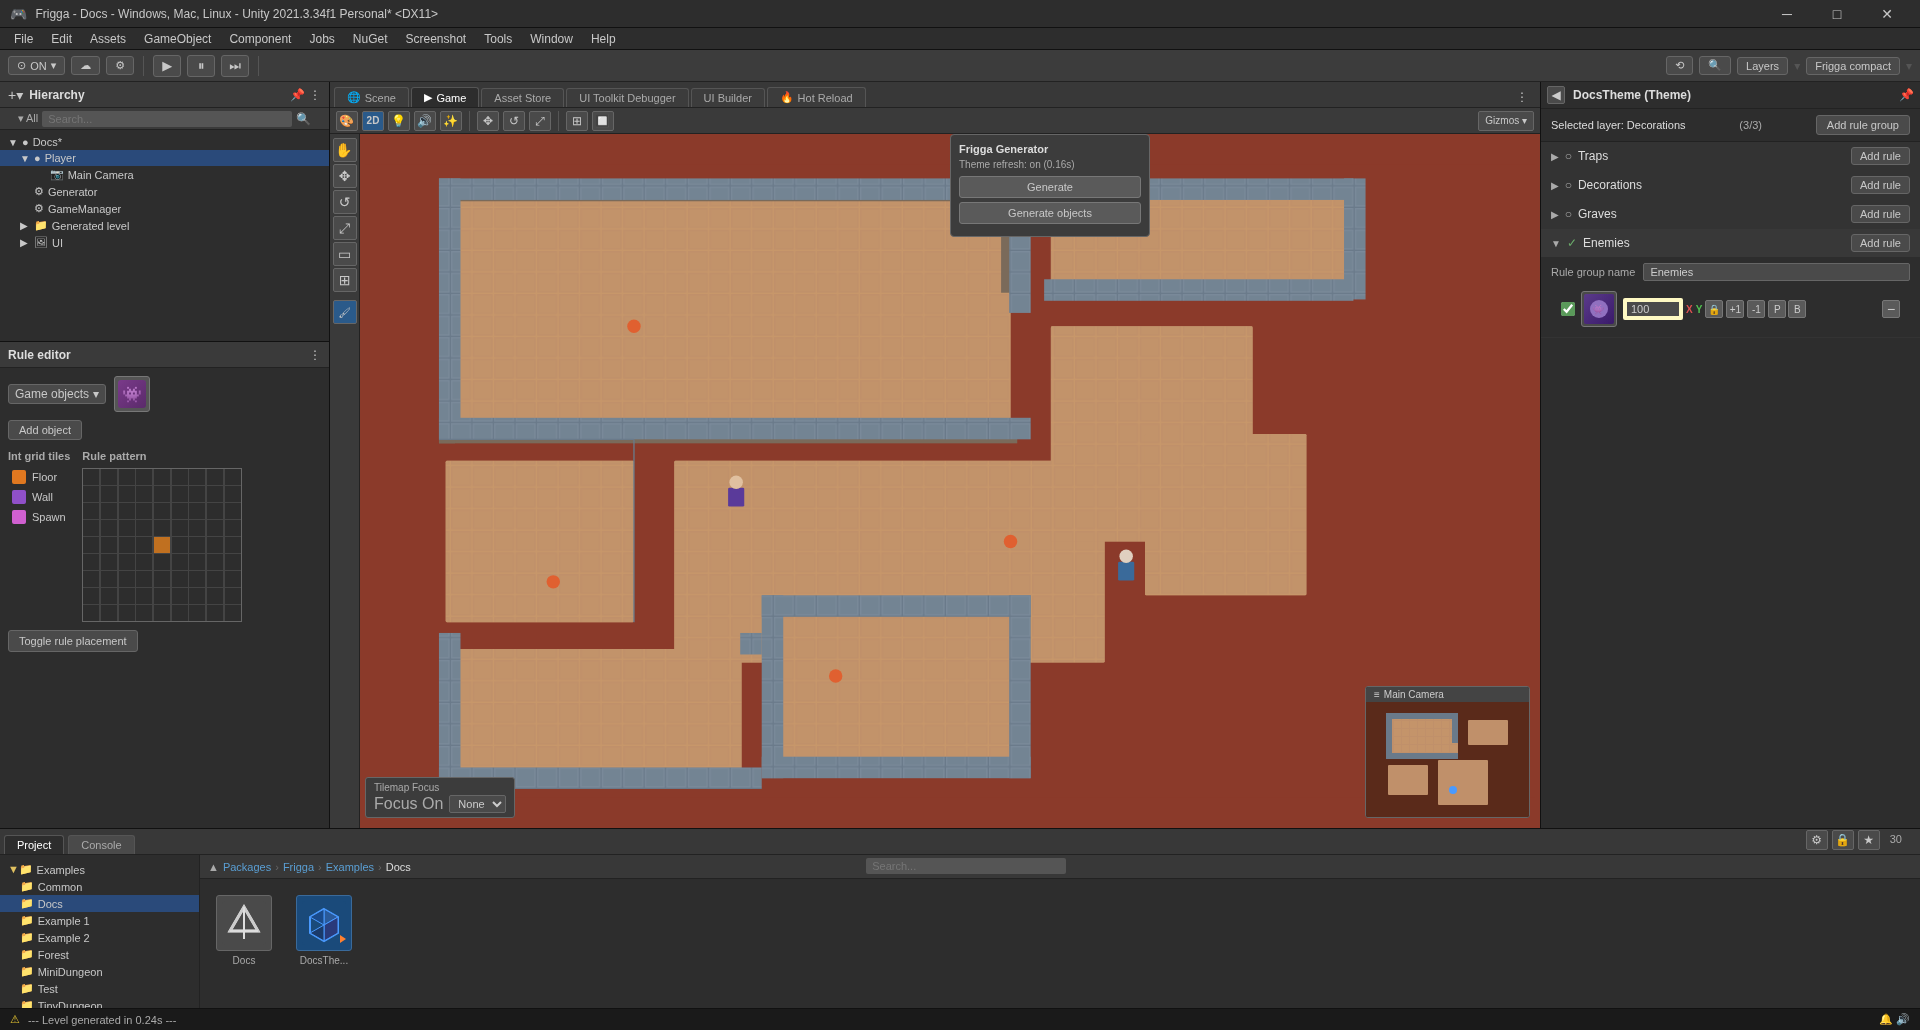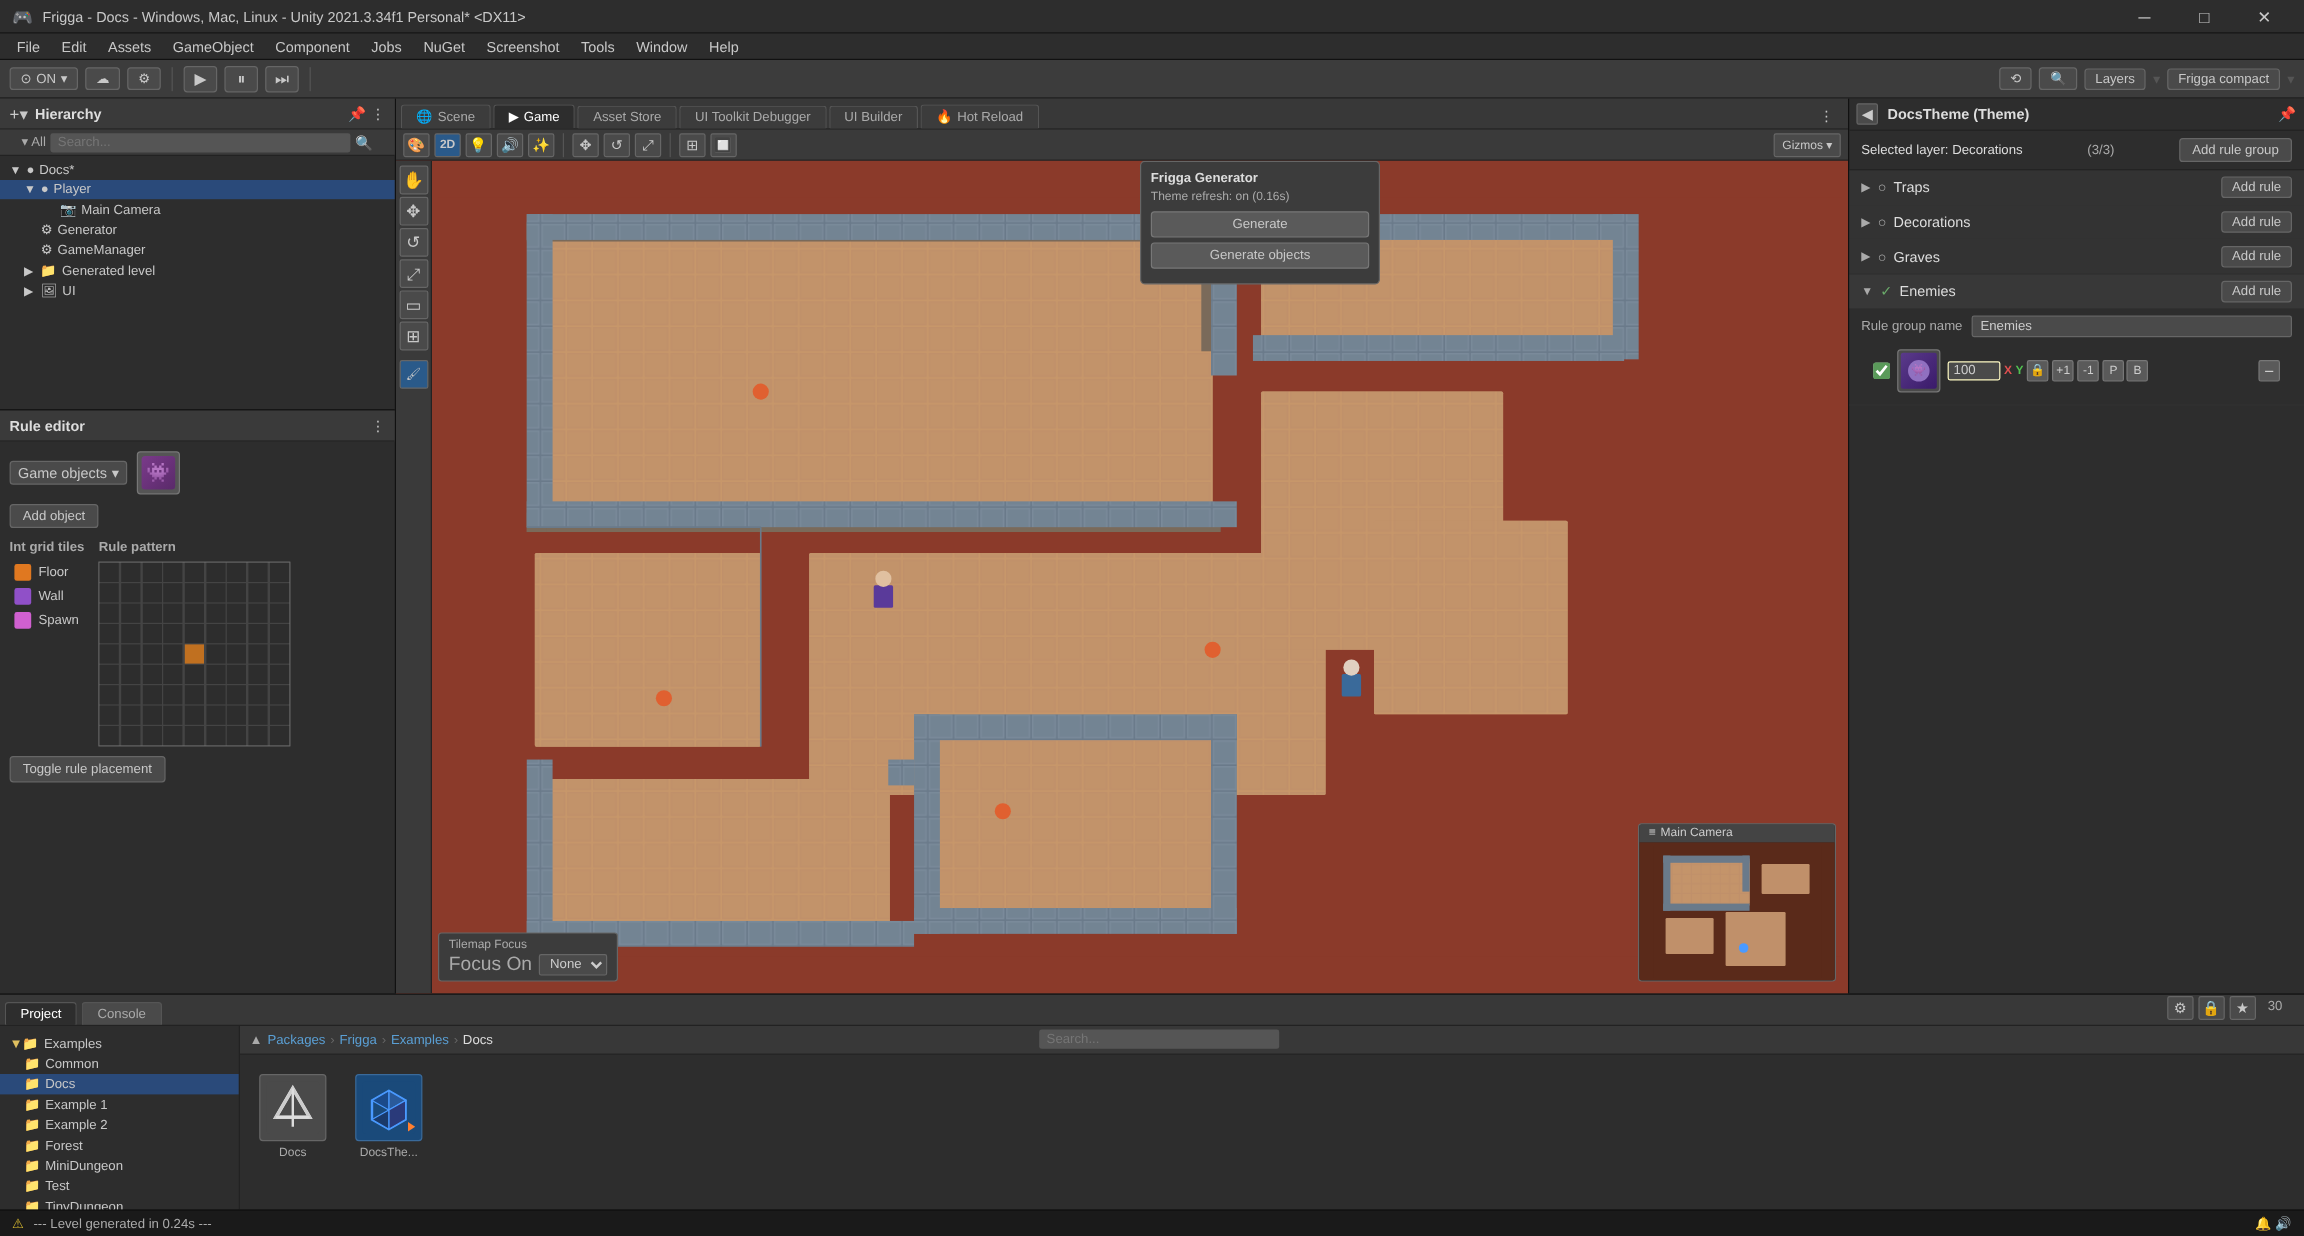--- a/index.html
+++ b/index.html
@@ -495,23 +495,23 @@
     .rule-check { width: 14px; height: 14px; accent-color: #5a9a5a; }
     .rule-sprite {
       width: 36px; height: 36px;
       background: #4a4a4a;
       border: 1px solid #777;
       border-radius: 3px;
       display: flex; align-items: center; justify-content: center;
       overflow: hidden;
     }
     .num-input {
-      width: 44px;
-      background: #4a4a4a;
-      border: 1px solid #fef9c3;
+      width: 60px;
+      background: #4a4a4a;
+      border: 4px solid #fef9c3;
       color: #ccc;
       font-size: 11px;
       padding: 1px 4px;
       border-radius: 2px;
     }
     .small-btn {
       width: 18px; height: 18px;
       background: #5a5a5a;
       border: 1px solid #777;
       border-radius: 2px;

